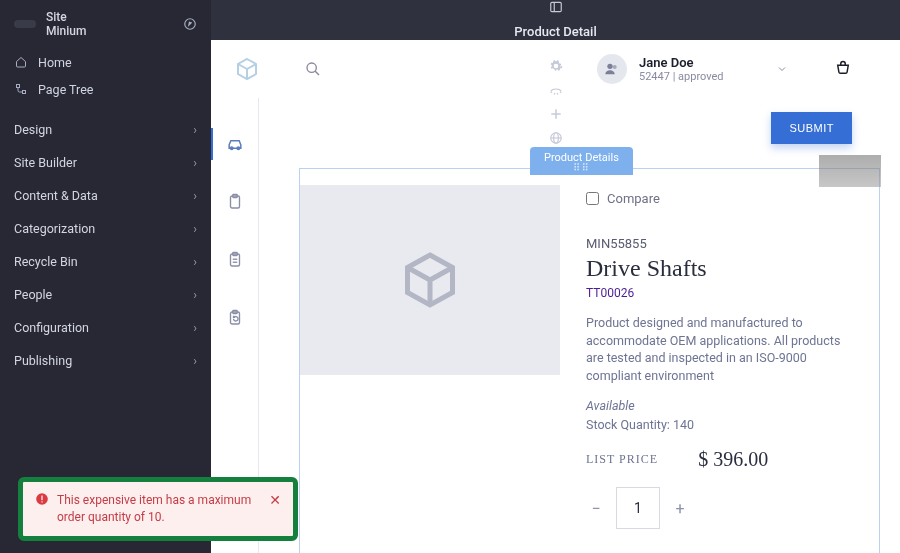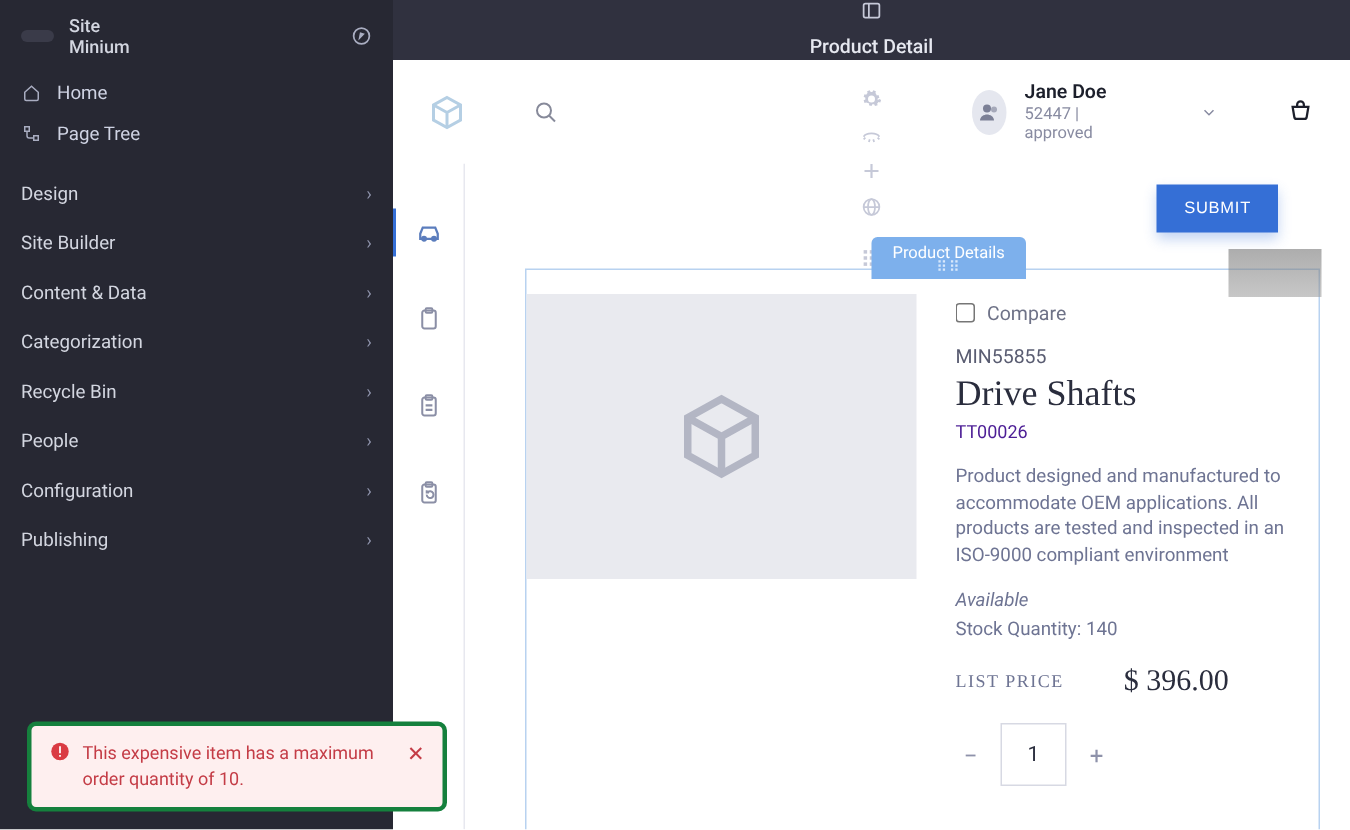--- a/index.html
+++ b/index.html
@@ -3,21 +3,21 @@
 <meta charset="utf-8">
 <style>
   * { box-sizing: border-box; margin: 0; padding: 0; }
   body {
     font-family: -apple-system, BlinkMacSystemFont, "Segoe UI", Roboto, sans-serif;
     width: 900px; height: 553px; overflow: hidden;
     display: flex; background: #fff;
   }
   
   .sidebar {
-    width: 262px; height: 100%;
+    width: 211px; height: 100%;
     background: #272833; color: #d3d6e0;
     display: flex; flex-direction: column;
     font-size: 12.5px;
     position: relative;
   }
   .site-brand {
     display: flex; align-items: center; gap: 10px;
     padding: 10px 14px 10px 14px;
   }
   .brand-dot {
@@ -36,21 +36,21 @@
   .sb-link .ic { width: 14px; display:inline-flex; justify-content:center; color:#a9adc1; }
   .sb-section { margin-top: 10px; }
   .sb-item {
     display: flex; align-items: center; justify-content: space-between;
     padding: 9px 14px; cursor: pointer; color: #d3d6e0;
   }
   .sb-item .chev { color: #8e93ab; }
   
   .alert {
     position: absolute; left: 18px; bottom: 12px; width: 280px;
-    background: #feefef; border: 3px solid #15803d; border-radius: 6px;
+    background: #feefef; border: 5px solid #15803d; border-radius: 6px;
     padding: 10px 12px; display: flex; align-items: flex-start; gap: 8px;
     font-size: 12px; color: #c43c46; z-index: 50;
   }
   .alert .msg { color: #c43c46; flex: 1; line-height: 1.4; }
   .alert .close { color: #c43c46; cursor: pointer; font-size: 14px; }
   
   .main { flex: 1; display: flex; flex-direction: column; height: 100%; }
   
   .topbar {
     height: 40px; background: #30313f; color: #e6e8f0;
@@ -110,21 +110,21 @@
     opacity:0.55;
   }
   .product {
     display:flex; gap: 26px; padding-left: 0;
   }
   .img-box {
     width: 260px; height: 190px; background:#e9eaef;
     display:flex; align-items:center; justify-content:center; color:#b3b6c4;
   }
   .details { flex:1; padding-top: 6px; font-size: 13px; color:#6e7287; }
-  .compare { display:flex; align-items:flex-start; gap:8px; margin-bottom:14px; }
+  .compare { display:flex; align-items:center; gap:8px; margin-bottom:30px; }
   .compare input { width:13px; height:13px; }
   .sku { font-size: 13px; color:#595c71; margin-bottom: 4px; }
   .pname { font-family: Georgia, 'Times New Roman', serif; font-size: 24px; color:#2a2d3d; margin-bottom:4px; }
   .model { font-size: 12px; color:#4c1d95; margin-bottom: 14px; }
   .desc { font-size: 12.5px; color:#6e7493; line-height:1.4; max-width: 270px; margin-bottom:14px; }
   .avail { font-size: 12.5px; color:#6e7493; margin-bottom:4px;font-style:italic; }
   .stock { font-size: 12.5px; color:#6e7493; margin-bottom: 16px; }
   .price-row { display:flex; align-items:center; gap: 40px; margin-bottom: 16px; }
   .price-label { font-family: Georgia, serif; font-size: 12px; letter-spacing:1px; color:#6e7493; }
   .price-val { font-family: Georgia, serif; font-size: 20px; color:#2a2d3d; }

